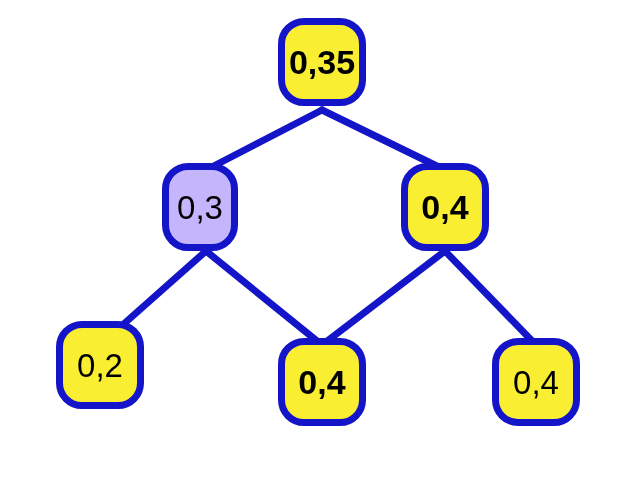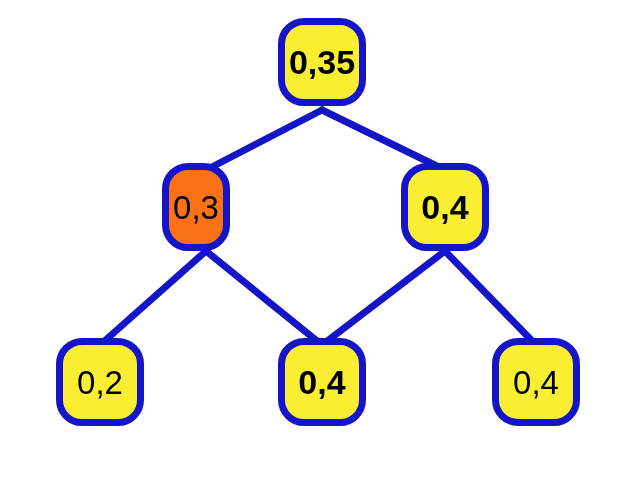--- a/index.html
+++ b/index.html
@@ -61,29 +61,29 @@
         <line x1="206" y1="251" x2="322" y2="345" stroke="#1414c8" stroke-width="7" stroke-linecap="round"></line>
         <line x1="445" y1="251" x2="322" y2="345" stroke="#1414c8" stroke-width="7" stroke-linecap="round"></line>
         <line x1="445" y1="251" x2="536" y2="345" stroke="#1414c8" stroke-width="7" stroke-linecap="round"></line>
       </g>
   </svg>
 
   <div class="node" style="left: 278px; top: 18px; width: 88px; height: 88px; background: rgb(250, 238, 50); border-color: rgb(20, 20, 200); justify-content: center;">
     <span class="node-label bold" style="color: rgb(0, 0, 0);">0,35</span>
   </div>
 
-  <div class="node" style="left: 162px; top: 163px; width: 68px; height: 88px; background: #f97316; border-color: rgb(20, 20, 200);">
+  <div class="node" style="left: 162px; top: 163px; width: 76px; height: 88px; background: #c4b5fd; border-color: rgb(20, 20, 200);">
     <span class="node-label regular" style="color: rgb(0, 0, 0);">0,3</span>
   </div>
 
   <div class="node" style="left: 401px; top: 163px; width: 88px; height: 88px; background: rgb(250, 238, 50); border-color: rgb(20, 20, 200);">
     <span class="node-label bold" style="color: rgb(0, 0, 0);">0,4</span>
   </div>
 
-  <div class="node" style="left: 56px; top: 338px; width: 88px; height: 88px; background: rgb(250, 238, 50); border-color: rgb(20, 20, 200);">
+  <div class="node" style="left: 56px; top: 321px; width: 88px; height: 88px; background: rgb(250, 238, 50); border-color: rgb(20, 20, 200);">
     <span class="node-label regular" style="color: rgb(0, 0, 0);">0,2</span>
   </div>
 
   <div class="node" style="left: 278px; top: 338px; width: 88px; height: 88px; background: rgb(250, 238, 50); border-color: rgb(20, 20, 200);">
     <span class="node-label bold" style="color: rgb(0, 0, 0);">0,4</span>
   </div>
 
   <div class="node" style="left: 492px; top: 338px; width: 88px; height: 88px; background: rgb(250, 238, 50); border-color: rgb(20, 20, 200);">
     <span class="node-label regular" style="color: rgb(0, 0, 0);">0,4</span>
   </div>

